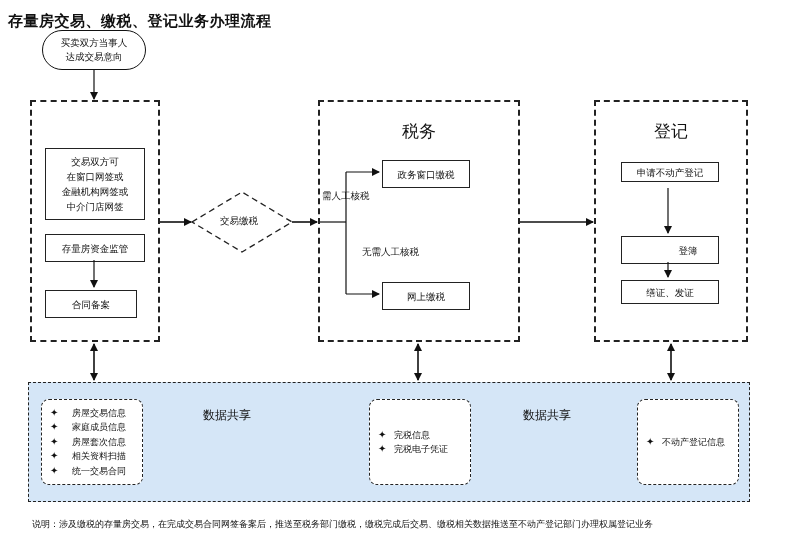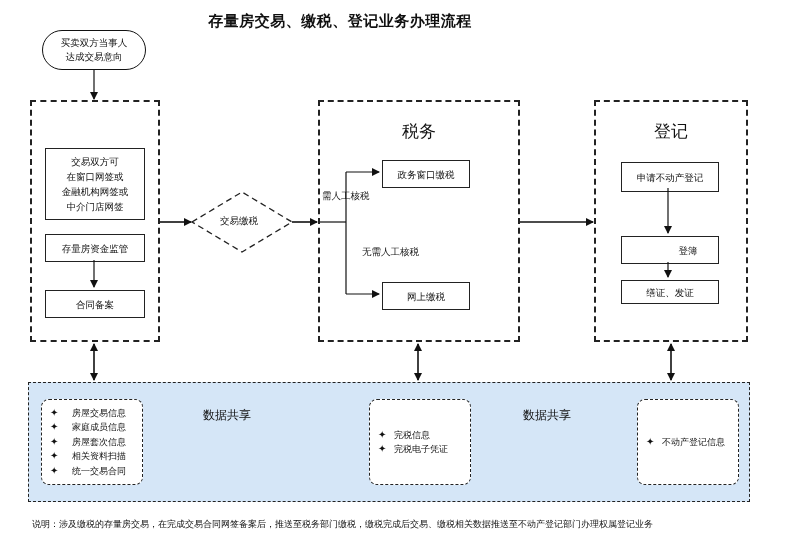--- a/index.html
+++ b/index.html
@@ -1,19 +1,19 @@
 <!DOCTYPE html>
 <html><head>
 <meta charset="utf-8">
 <style>
   html, body { margin: 0; padding: 0; background: #ffffff; }
   body { width: 800px; height: 545px; position: relative; overflow: hidden;
          font-family: "DejaVu Sans", "Liberation Sans", sans-serif; color: #111; }
   .abs { position: absolute; }
-  .title { left: 0; width: 680px; top: 12px; text-align: center; font-size: 15px; font-weight: bold; letter-spacing: 0.5px; }
+  .title { left: 8px; width: 680px; top: 12px; font-size: 15px; font-weight: bold; letter-spacing: 0.5px; }
   .start { left: 42px; top: 30px; width: 104px; height: 40px; border: 1.2px solid #111; border-radius: 22px;
            background: #fff; display: flex; align-items: center; justify-content: center; text-align: center;
            font-size: 9.5px; line-height: 14px; box-sizing: border-box; }
   .dash-panel { border: 2px dashed #222; box-sizing: border-box; background: #fff; }
   .panel-title { position: absolute; left: 0; right: 0; text-align: center; font-size: 17px; }
   .box { position: absolute; border: 1.2px solid #222; background: #fff; box-sizing: border-box;
          display: flex; align-items: center; justify-content: center; text-align: center;
          font-size: 9.5px; line-height: 15px; }
   .label { position: absolute; font-size: 9.5px; white-space: nowrap; }
   .share { left: 28px; top: 382px; width: 722px; height: 120px; background: #d5e6f7;
@@ -42,34 +42,34 @@
   <div class="panel-title" style="top:18px;margin-top:30px;">交易</div>
   <div class="box" style="left:13px; top:46px; width:100px; height:72px;">
     <div>
       <div>交易双方可</div>
       <div>在窗口网签或</div>
       <div>金融机构网签或</div>
       <div>中介门店网签</div>
     </div>
   </div>
   <div class="box" style="left:13px; top:132px; width:100px; height:28px;">存量房资金监管</div>
-  <div class="box" style="left:13px; top:188px; width:100px; height:28px;">合同备案</div>
+  <div class="box" style="left:13px; top:188px; width:92px; height:28px;">合同备案</div>
 </div>
 
 <div class="abs dash-panel" style="left:318px; top:100px; width:202px; height:242px;">
   <div class="panel-title" style="top:18px;">税务</div>
   <div class="box" style="left:62px; top:180px; width:88px; height:28px;">网上缴税</div>
   <div class="box" style="left:62px; top:58px; width:88px; height:28px;">政务窗口缴税</div>
   <div class="label" style="left:2px; top:88px;">需人工核税</div>
   <div class="label" style="left:-2px; top:144px;padding-left:44px;">无需人工核税</div>
 </div>
 
 <div class="abs dash-panel" style="left:594px; top:100px; width:154px; height:242px;">
   <div class="panel-title" style="top:18px;">登记</div>
-  <div class="box" style="left:25px; top:60px; width:98px; height:30px;">申请不动产登记</div>
+  <div class="box" style="left:25px; top:60px; width:98px; height:20px;">申请不动产登记</div>
   <div class="box" style="left:25px; top:134px; width:98px; height:28px;padding-left:36px;">登簿</div>
   <div class="box" style="left:25px; top:178px; width:98px; height:24px;">缮证、发证</div>
 </div>
 
 <div class="abs share">
   <div class="share-title" style="left:174px; top:12px;">数据共享</div>
   <div class="share-title" style="left:494px; top:12px;">数据共享</div>
 
   <div class="sub" style="left:12px; top:16px; width:102px; height:86px;">
     <div class="sub-item">

